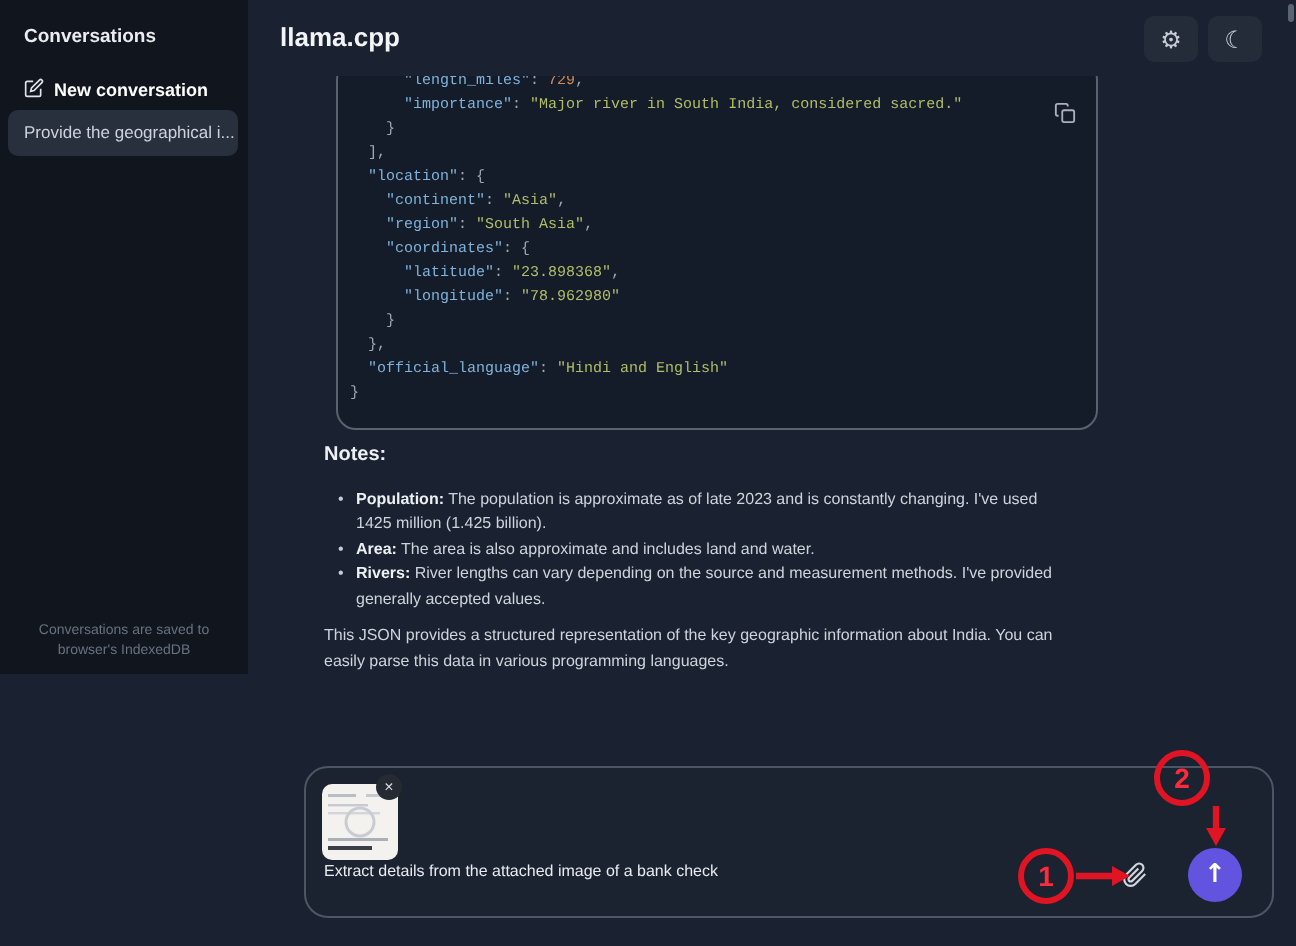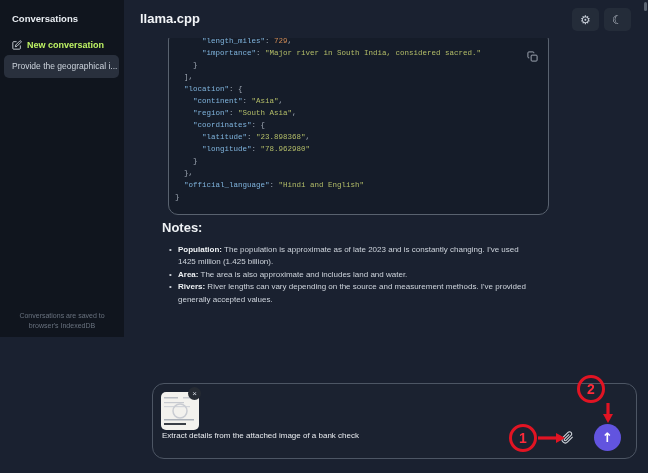--- a/index.html
+++ b/index.html
@@ -3,21 +3,21 @@
 <meta charset="utf-8">
 <style>
   * { margin:0; padding:0; box-sizing:border-box; }
   html,body { width:648px; height:473px; }
   body { font-family:"Liberation Sans", sans-serif; background:#1a2130; overflow:hidden; }
   .page { position:relative; width:648px; height:473px; background:#1a2130; }
 
   
   .sidebar { position:absolute; left:0; top:0; width:124px; height:337px; background:#10151e; z-index:4; }
   .sb-title { position:absolute; left:12px; top:13px; font-size:9.5px; font-weight:bold; color:#e9edf2; }
-  .sb-new { position:absolute; left:12px; top:36px; display:flex; align-items:center; gap:5px; color:#bef264; cursor:pointer; }
+  .sb-new { position:absolute; left:12px; top:36px; display:flex; align-items:center; gap:5px; color:#ffffff; cursor:pointer; }
   .sb-new svg { width:10px; height:10px; stroke:#dfe4ea; fill:none; stroke-width:2; }
   .sb-new .lbl { font-size:9px; font-weight:bold; }
   .sb-item { position:absolute; left:4px; top:55px; width:115px; height:23px; background:#29303d; border-radius:5px;
              font-size:8.5px; color:#ccd3dc; line-height:23px; padding:0 8px; white-space:nowrap; overflow:hidden; }
   .sb-footer { position:absolute; left:0; bottom:6px; width:124px; text-align:center; font-size:7px; line-height:10px; color:#69727f; }
 
   
   .topbar { position:absolute; left:124px; top:0; width:524px; height:38px; background:#1a2130; z-index:2; }
   .app-title { position:absolute; left:16px; top:11px; font-size:13px; font-weight:bold; color:#f2f4f7; }
   .tb-btn { position:absolute; top:8px; width:27px; height:23px; background:#242c39; border:none; border-radius:5px;
@@ -34,21 +34,21 @@
   .codeblock pre { padding:4px 6px; font-family:"Liberation Mono","DejaVu Sans Mono",monospace; font-size:7.5px; line-height:12px; }
   .cl { white-space:pre; }
   .tok-p { color:#9fa8b4; }
   .tok-k { color:#7fb3dc; }
   .tok-s { color:#b3bd68; }
   .tok-n { color:#d08a55; }
   .copy-btn { position:absolute; right:8px; top:18px; width:16px; height:16px; background:transparent; border:none; cursor:pointer; }
   .copy-btn svg { width:11px; height:11px; stroke:#aab1bc; fill:none; stroke-width:2; }
 
   .notes { position:absolute; left:38px; top:184px; width:372px; color:#ced4dc; font-size:8px; line-height:12.5px; }
-  .notes-h { font-size:13px; font-weight:bold; color:#eef1f4; }
+  .notes-h { font-size:10px; font-weight:bold; color:#eef1f4; }
   .notes ul { list-style:none; margin-top:9px; padding-left:16px; }
   .notes li { position:relative; }
   .notes li::before { content:"•"; position:absolute; left:-9px; color:#c8cdd5; }
   .notes b { color:#eef1f4; }
   .closing { margin-top:6px; }
 
   
   .composer { position:absolute; left:152px; top:383px; width:485px; height:76px; background:#1b2230;
               border:1px solid #4d5664; border-radius:12px; z-index:3; }
   .attach-thumb { position:absolute; left:8px; top:8px; width:38px; height:38px; border-radius:5px; overflow:hidden; }
@@ -87,20 +87,21 @@
       </button>
     </div>
 
     <div class="notes">
       <p class="notes-h">Notes:</p>
       <ul>
         <li><b>Population:</b> <span>The population is approximate as of late 2023 and is constantly changing. I've used 1425 million (1.425 billion).</span></li>
         <li><b>Area:</b> <span>The area is also approximate and includes land and water.</span></li>
         <li><b>Rivers:</b> <span>River lengths can vary depending on the source and measurement methods. I've provided generally accepted values.</span></li>
       </ul>
+      <p class="closing">This JSON provides a structured representation of the key geographic information about India. You can easily parse this data in various programming languages.</p>
     </div>
   </div>
 
   <div class="topbar">
     <div class="app-title">llama.cpp</div>
     <button class="tb-btn gear">
       <span>⚙</span>
     </button>
     <button class="tb-btn moon">
       <span>☾</span>

